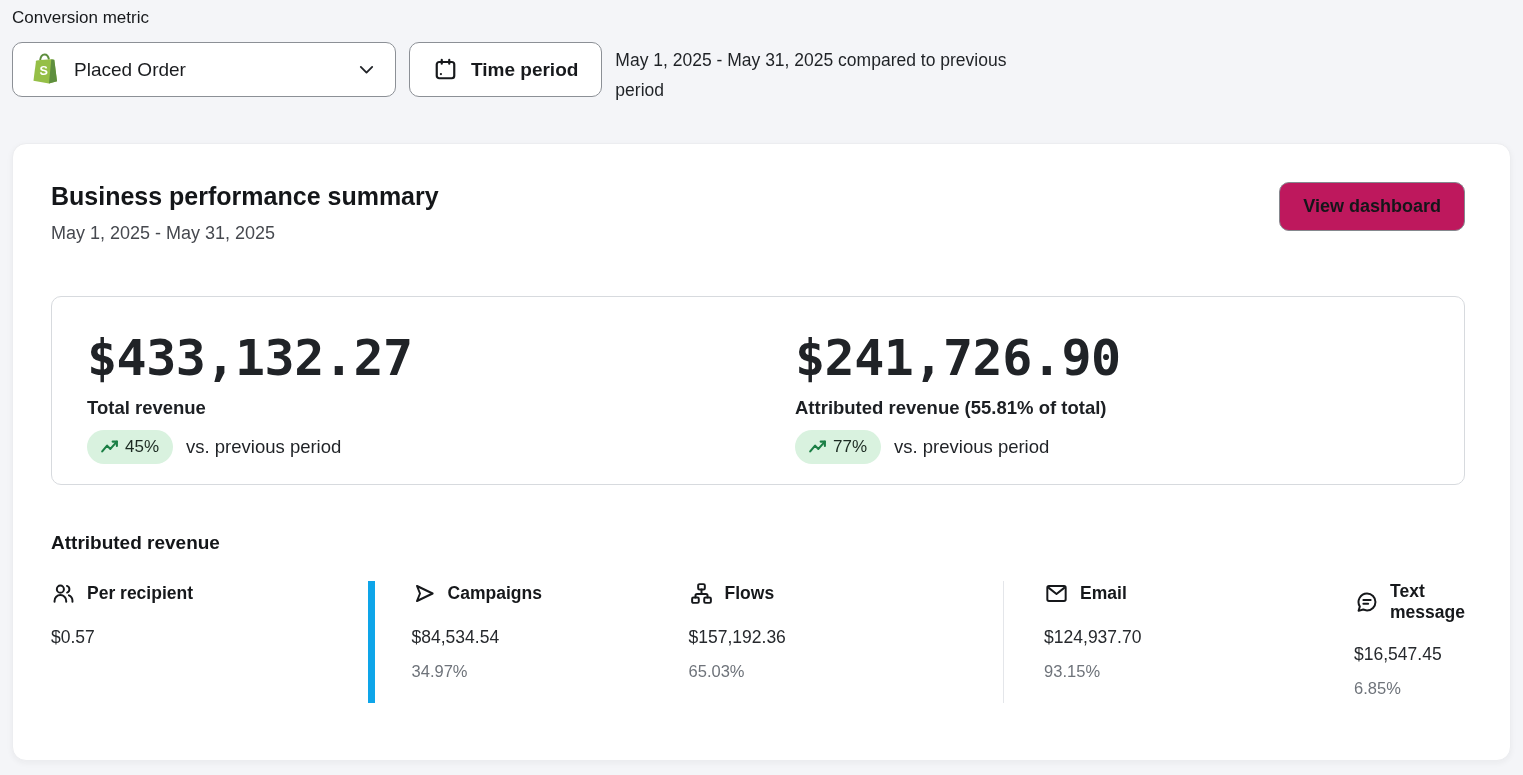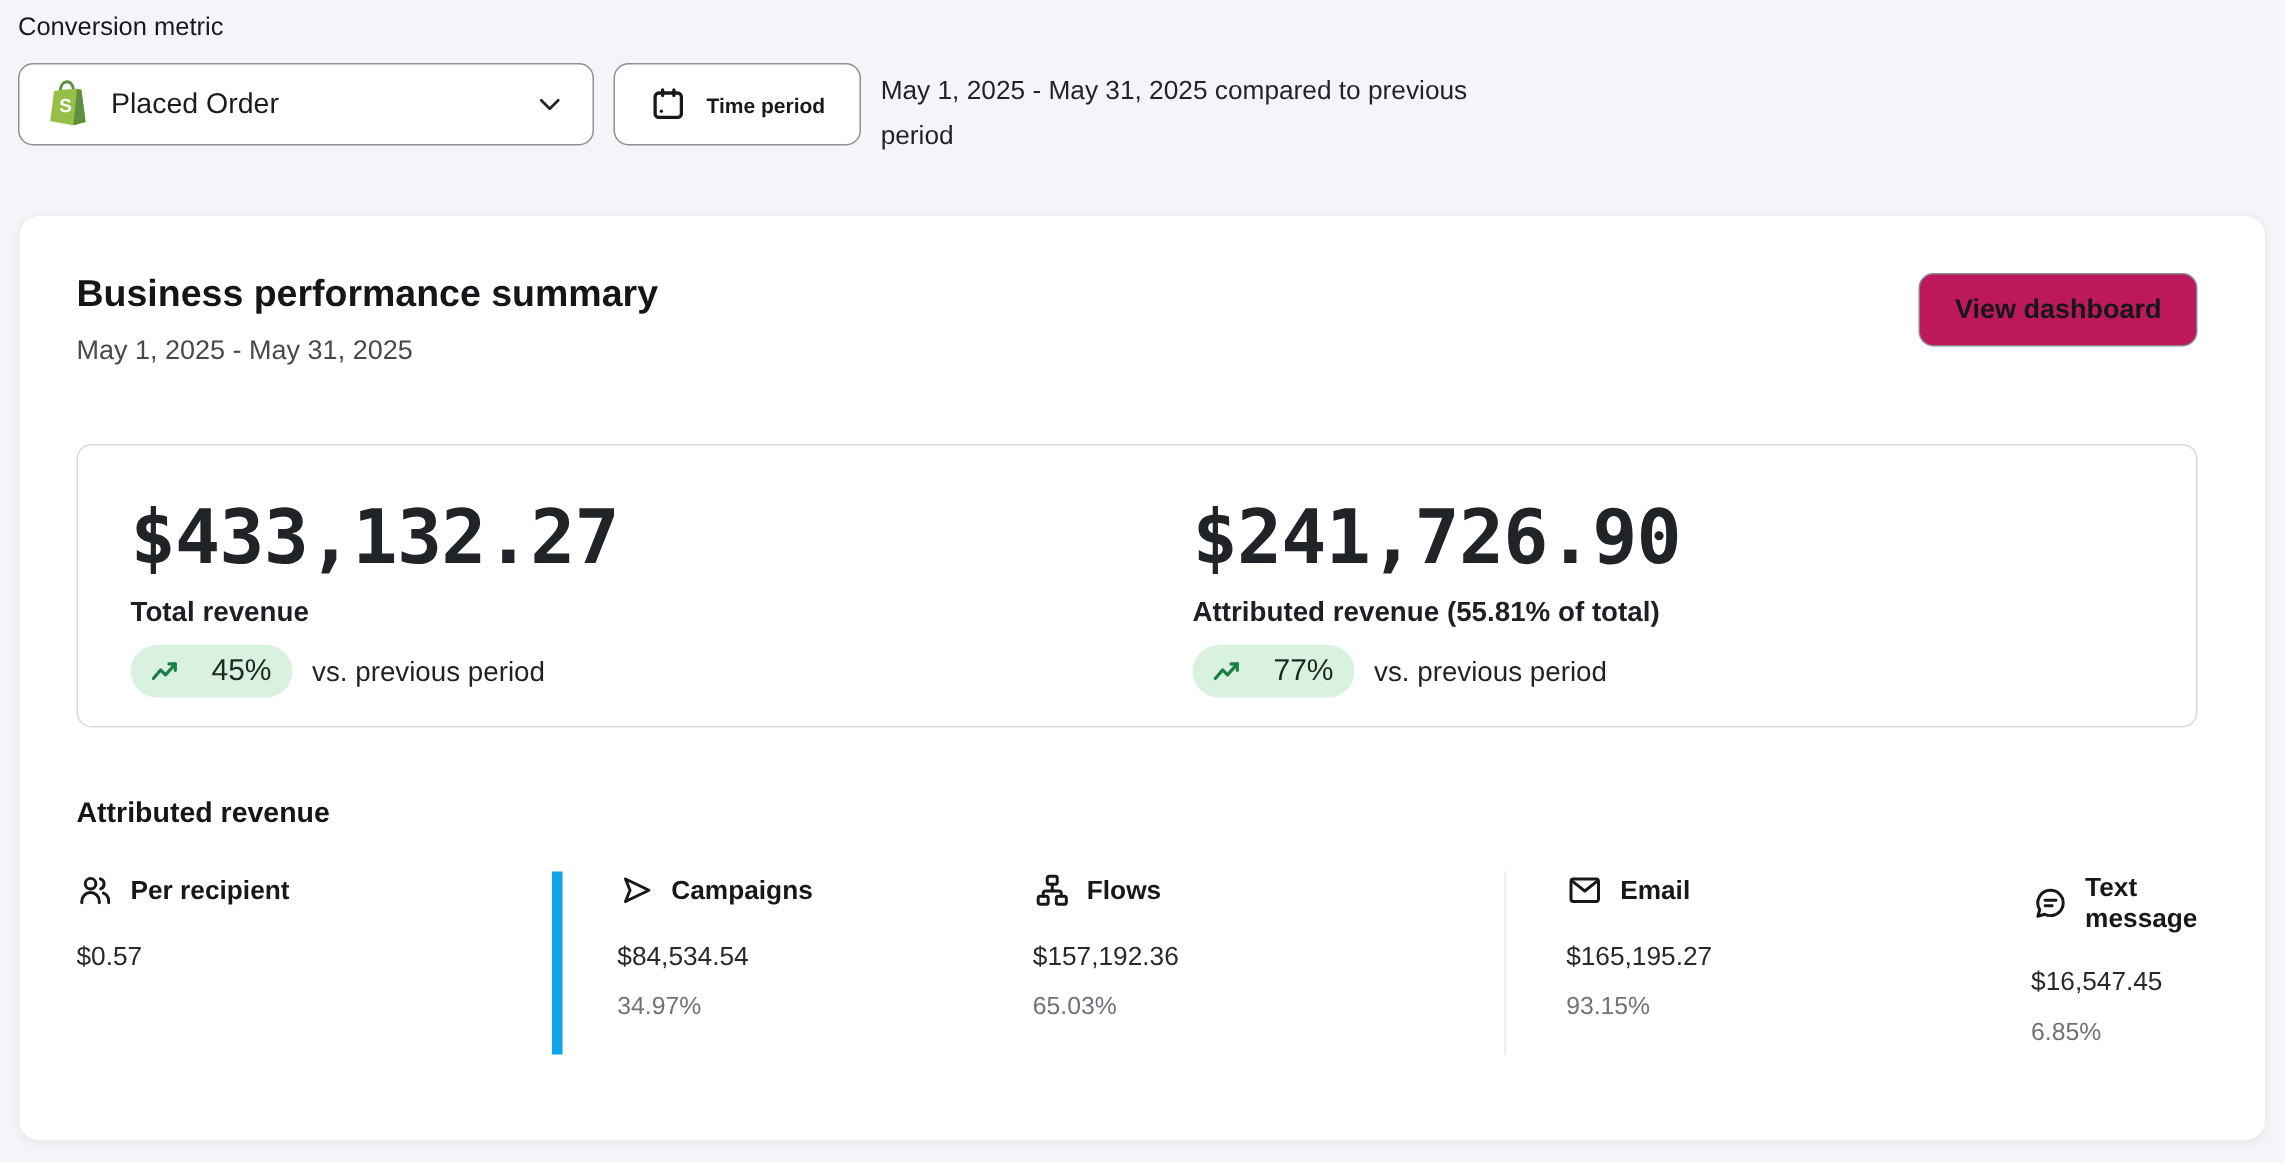--- a/index.html
+++ b/index.html
@@ -21,21 +21,21 @@
     cursor:pointer;
   }
   .metric-dropdown .dd-value { font-size:19px; margin-left:14px; color:#1a1c1f; }
   .metric-dropdown .chev { margin-left:auto; display:flex; align-items:center; }
 
   .time-btn {
     height:55px; background:#fff;
     border:1px solid #8c9096; border-radius:10px;
     display:flex; align-items:center; gap:13px; padding:0 23px;
     font-family:"Liberation Sans", sans-serif;
-    font-size:14px; font-weight:700; color:#17191c; cursor:pointer;
+    font-size:19px; font-weight:700; color:#17191c; cursor:pointer;
   }
 
   .date-note {
     font-size:17.5px; line-height:30px; color:#1f2226;
     max-width:400px; padding-top:3px;
   }
 
   .card {
     margin:38px 12px 0 12px;
     background:#fff; border-radius:14px;
@@ -61,23 +61,23 @@
   .metric-block-1 { width:708px; }
   .metric-block-2 { flex:1; }
   .metric-value {
     font-family:"DejaVu Sans Mono", monospace;
     font-weight:700; font-size:50px; line-height:1.08; letter-spacing:-0.5px;
     color:#202327;
   }
   .metric-label { margin-top:12px; font-size:18.5px; font-weight:600; color:#1c1f23; }
   .metric-change { margin-top:11px; display:flex; align-items:center; }
   .badge {
-    display:inline-flex; align-items:center; gap:20px;
+    display:inline-flex; align-items:center; gap:4px;
     background:#d9f2df; border-radius:999px; padding:6px 14px 6px 12px;
-    font-size:20px; color:#1c2a22;
+    font-size:17px; color:#1c2a22;
   }
   .change-note { font-size:18.5px; margin-left:13px; color:#1f2226; }
 
   .att-heading { margin-top:47px; font-size:19px; font-weight:700; color:#141619; }
   .att-row { margin-top:27px; display:flex; align-items:stretch; min-height:122px;gap:24px; }
   .att-cell { }
   .cell-1 { width:296px; }
   .cell-2 { width:300px; border-left:7px solid #0ea5e9; padding-left:37px; }
   .cell-3 { width:294px; }
   .cell-4 { width:300px; border-left:1px solid #e4e6ea; padding-left:40px; }
@@ -228,21 +228,21 @@
     <div class="att-cell cell-4">
       <div class="att-label">
         <span class="icn">
           <svg width="25" height="25" viewBox="0 0 24 24" fill="none" stroke="#16181b" stroke-width="1.9" stroke-linecap="round" stroke-linejoin="round">
             <rect x="3.2" y="4.8" width="17.6" height="14.4" rx="1.6"></rect>
             <path d="M4.6 6.6l7.4 5.9 7.4-5.9"></path>
           </svg>
         </span>
         <span>Email</span>
       </div>
-      <div class="att-value">$165,195.27</div>
+      <div class="att-value">$124,937.70</div>
       <div class="att-pct">93.15%</div>
     </div>
 
     <div class="att-cell cell-5">
       <div class="att-label">
         <span class="icn">
           <svg width="25" height="25" viewBox="0 0 24 24" fill="none" stroke="#16181b" stroke-width="1.9" stroke-linecap="round" stroke-linejoin="round">
             <path d="M12.5 3.4a8.1 8.1 0 0 1 0 16.2c-1.3 0-2.6-.3-3.7-.9L4.4 20l1.2-4.2a8.1 8.1 0 0 1 6.9-12.4z"></path>
             <path d="M9 9.7h7M9 13.3h4.6"></path>
           </svg>

